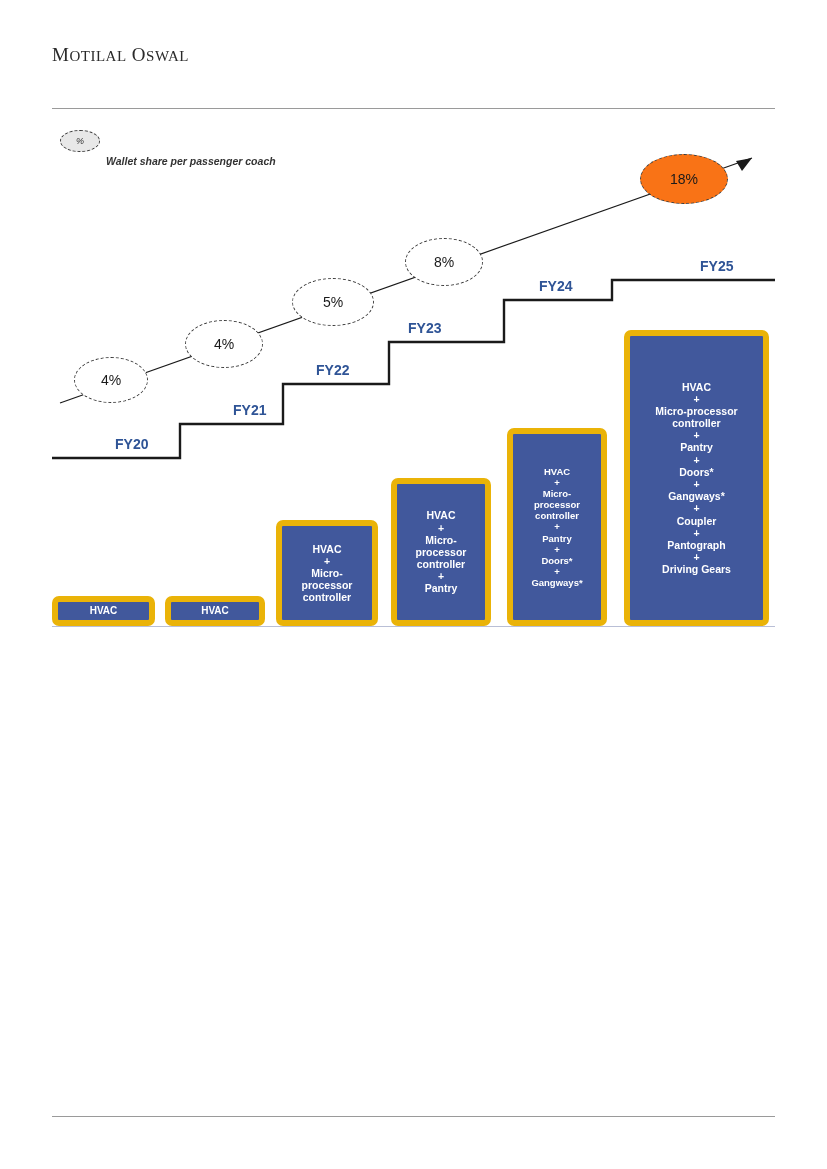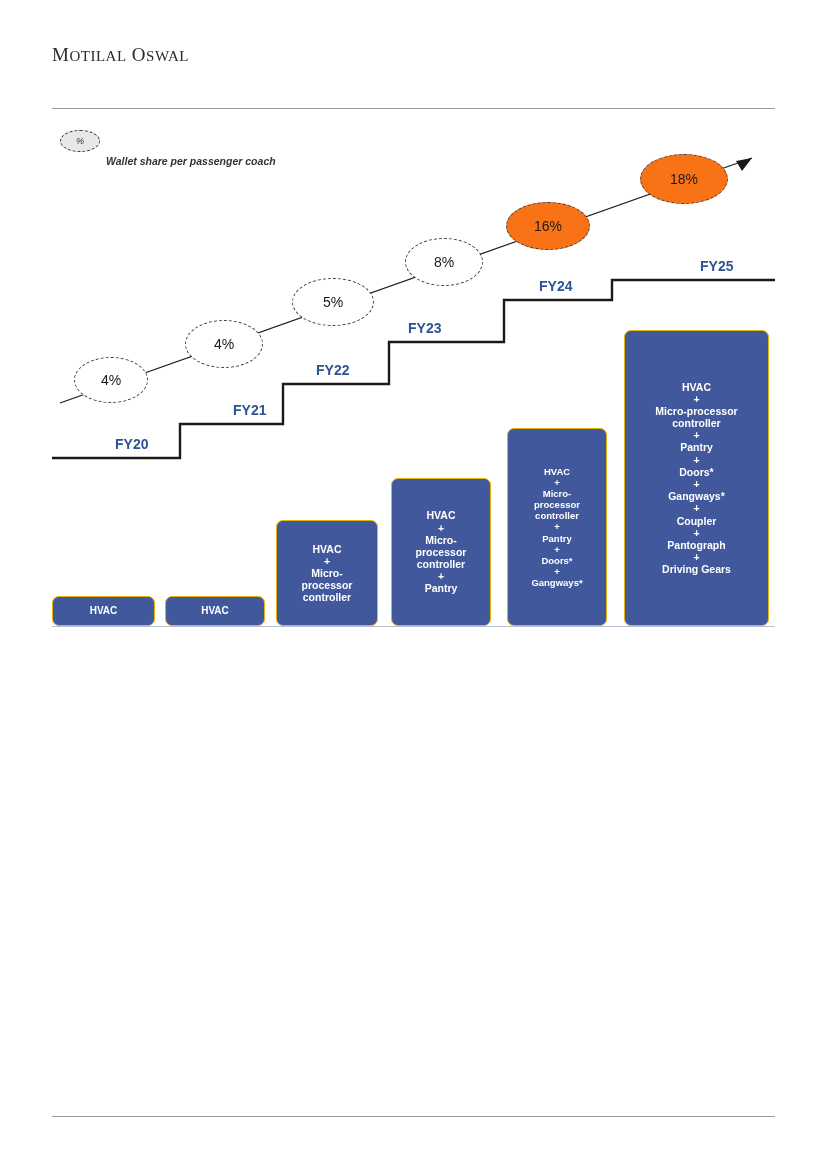--- a/index.html
+++ b/index.html
@@ -134,21 +134,21 @@
     justify-content: center;
     font-size: 14px;
     color: #1a1a1a;
   }
   .pct.filled { background: #f97316; }
 
   
   .box {
     position: absolute;
     background: #41589c;
-    border: 1px solid #eab308;
+    border: 6px solid #eab308;
     border-radius: 7px;
     color: #ffffff;
     font-weight: bold;
     text-align: center;
     display: flex;
     flex-direction: column;
     align-items: center;
     justify-content: center;
     box-sizing: border-box;
     padding: 4px 3px;
@@ -191,21 +191,20 @@
     <div class="year" style="left:154px; top:284px;margin-left:27px;">FY21</div>
     <div class="year" style="left:264px; top:244px;text-align:center;">FY22</div>
     <div class="year" style="left:356px; top:202px;">FY23</div>
     <div class="year" style="left:487px; top:160px;">FY24</div>
     <div class="year" style="left:648px; top:140px;">FY25</div>
 
     <div class="pct" style="left:22px;  top:239px; width:74px;  height:46px;">4%</div>
     <div class="pct" style="left:133px; top:202px; width:78px;  height:48px;">4%</div>
     <div class="pct" style="left:240px; top:160px; width:82px;  height:48px;">5%</div>
     <div class="pct" style="left:353px; top:120px; width:78px;  height:48px;">8%</div>
-    <div class="pct filled" style="left:454px; top:84px;  width:84px;  height:48px;">16%</div>
     <div class="pct filled" style="left:588px; top:36px;  width:88px;  height:50px;">18%</div>
 
     <div class="box" style="left:0px;   top:478px; width:103px; height:30px; font-size:10px;">
         <span class="ln">HVAC</span>
       </div>
     <div class="box" style="left:113px; top:478px; width:100px; height:30px; font-size:10px;">
         <span class="ln">HVAC</span>
       </div>
     <div class="box" style="left:224px; top:402px; width:102px; height:106px; font-size:10.5px;">
         <span class="ln">HVAC</span>

